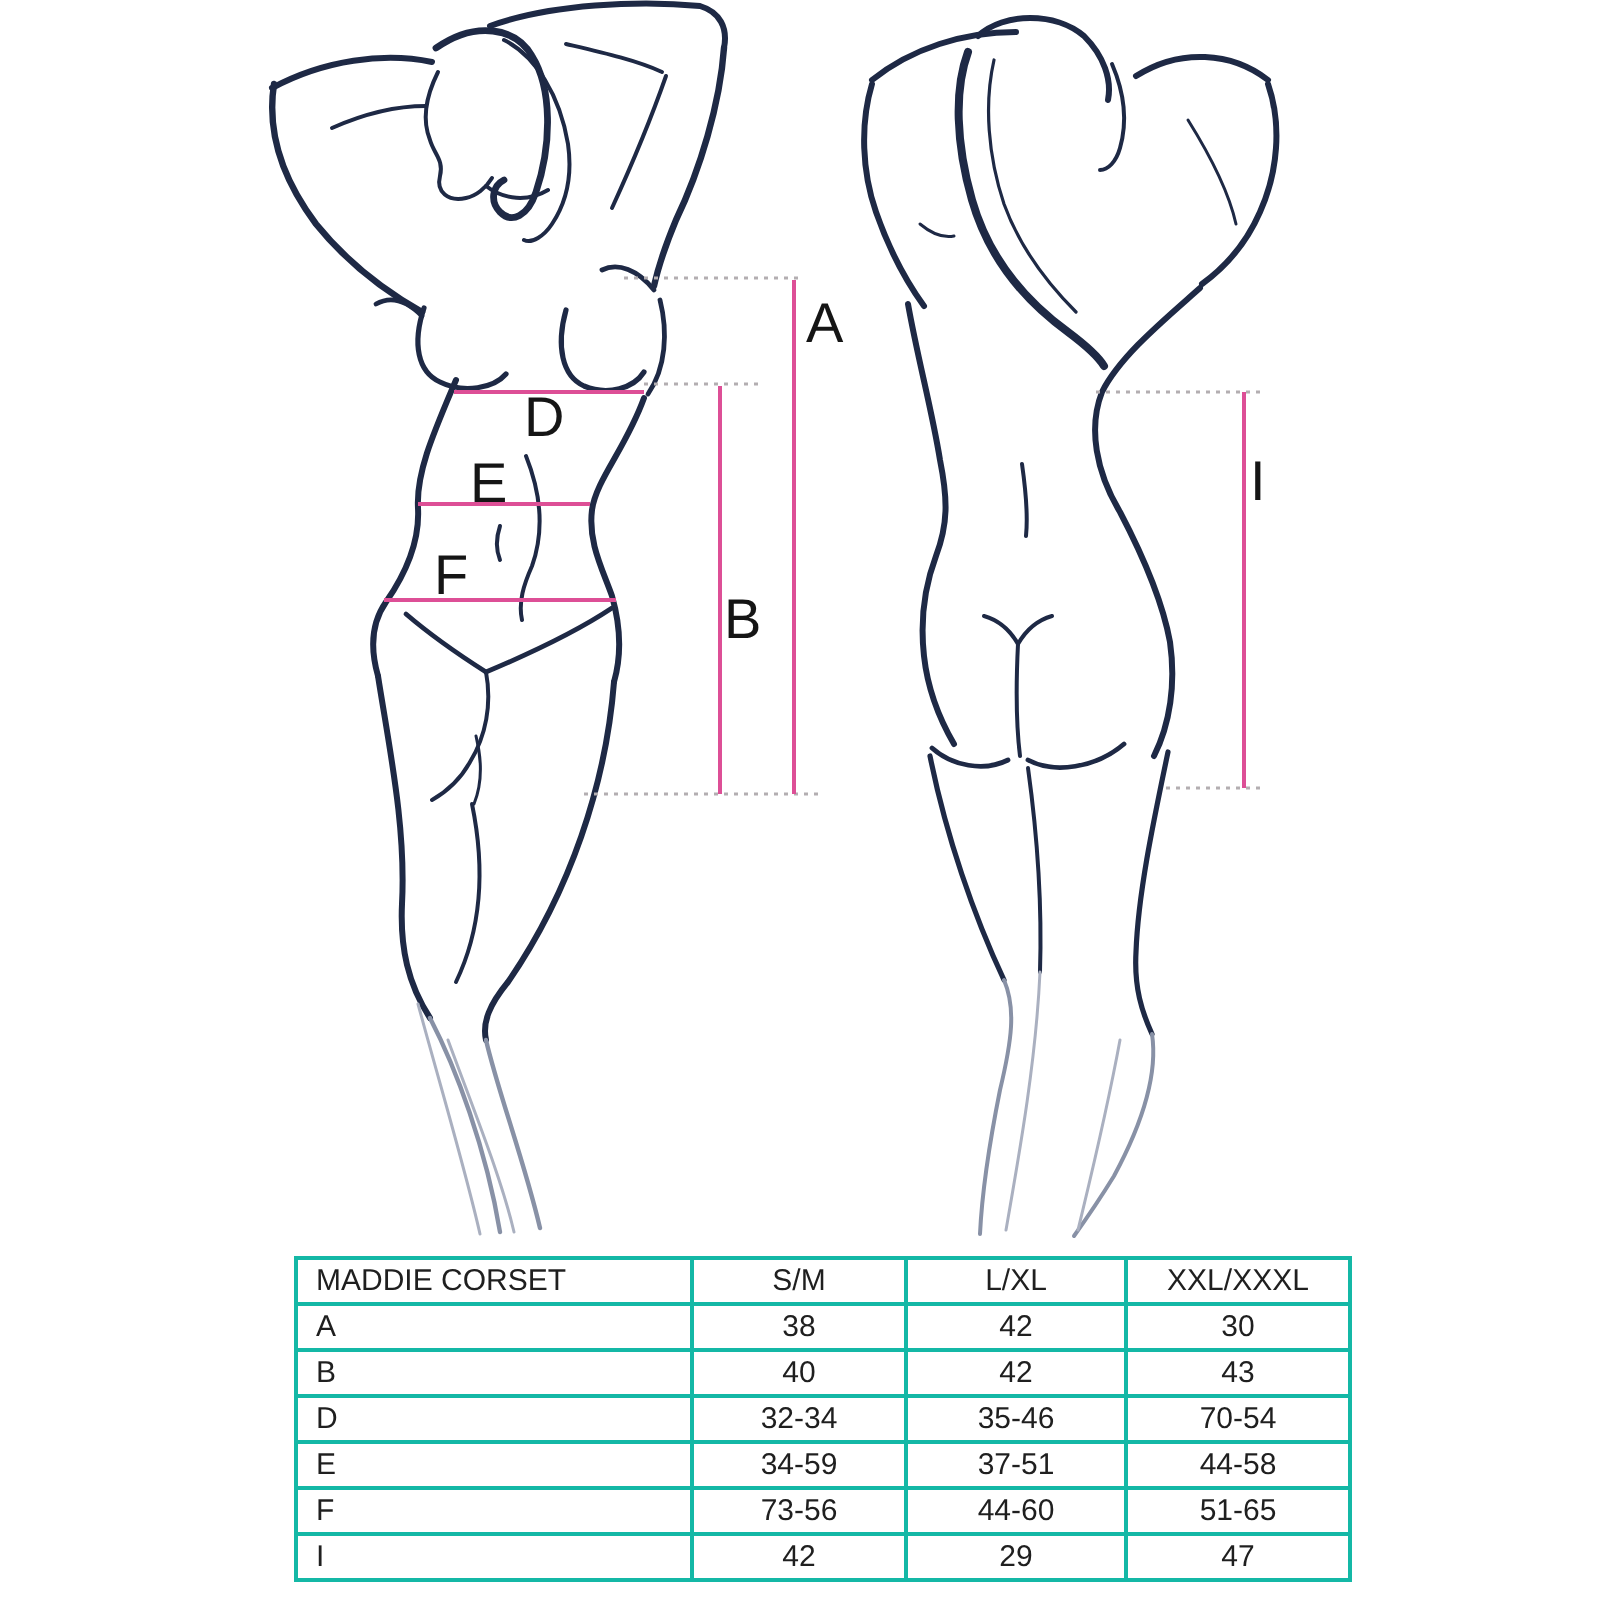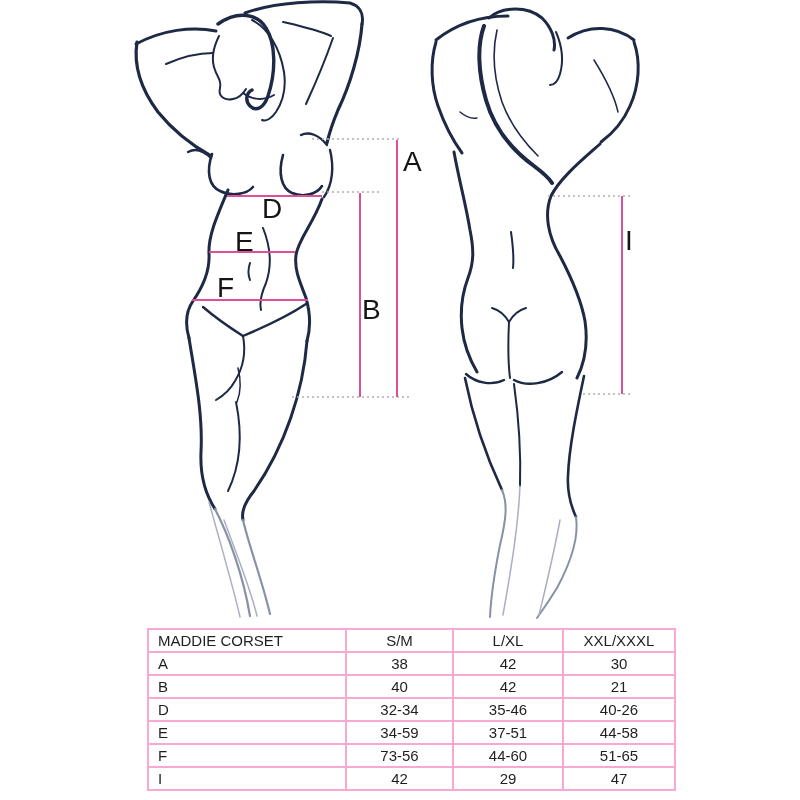--- a/index.html
+++ b/index.html
@@ -8,21 +8,21 @@
   .illustration{position:absolute;left:0;top:0;}
   .ann{font-size:28px;fill:#151515;font-family:"Liberation Sans",sans-serif;}
   
   .ink{fill:none;stroke:#1e2945;stroke-linecap:round;stroke-linejoin:round;}
   .ink-light{fill:none;stroke:#8891a6;stroke-linecap:round;}
   .ink-faint{fill:none;stroke:#aab0c0;stroke-linecap:round;}
   .pink{fill:none;stroke:#dd4f96;stroke-width:2;}
   .dots{fill:none;stroke:#b3aeb1;stroke-width:1.6;stroke-dasharray:2 3;}
   table.size{position:absolute;left:147px;top:628px;width:527px;border-collapse:collapse;
              table-layout:fixed;color:#1f1f1f;font-size:15px;}
-  table.size td{border:2px solid #f9a8d4;height:21px;padding:0 6px;text-align:center;
+  table.size td{border:2px solid #14b8a6;height:21px;padding:0 6px;text-align:center;
                 white-space:nowrap;overflow:hidden;}
   table.size td.left{text-align:left;padding-left:9px;}
 </style>
 </head>
 <body>
 
 <div class="page">
 
   <svg class="illustration" width="800" height="628" viewBox="0 0 800 628">
 
@@ -141,27 +141,27 @@
       <tr>
         <td class="left">A</td>
         <td>38</td>
         <td>42</td>
         <td>30</td>
       </tr>
       <tr>
         <td class="left">B</td>
         <td>40</td>
         <td>42</td>
-        <td>21</td>
+        <td>43</td>
       </tr>
       <tr>
         <td class="left">D</td>
         <td>32-34</td>
         <td>35-46</td>
-        <td>40-26</td>
+        <td>70-54</td>
       </tr>
       <tr>
         <td class="left">E</td>
         <td>34-59</td>
         <td>37-51</td>
         <td>44-58</td>
       </tr>
       <tr>
         <td class="left">F</td>
         <td>73-56</td>

